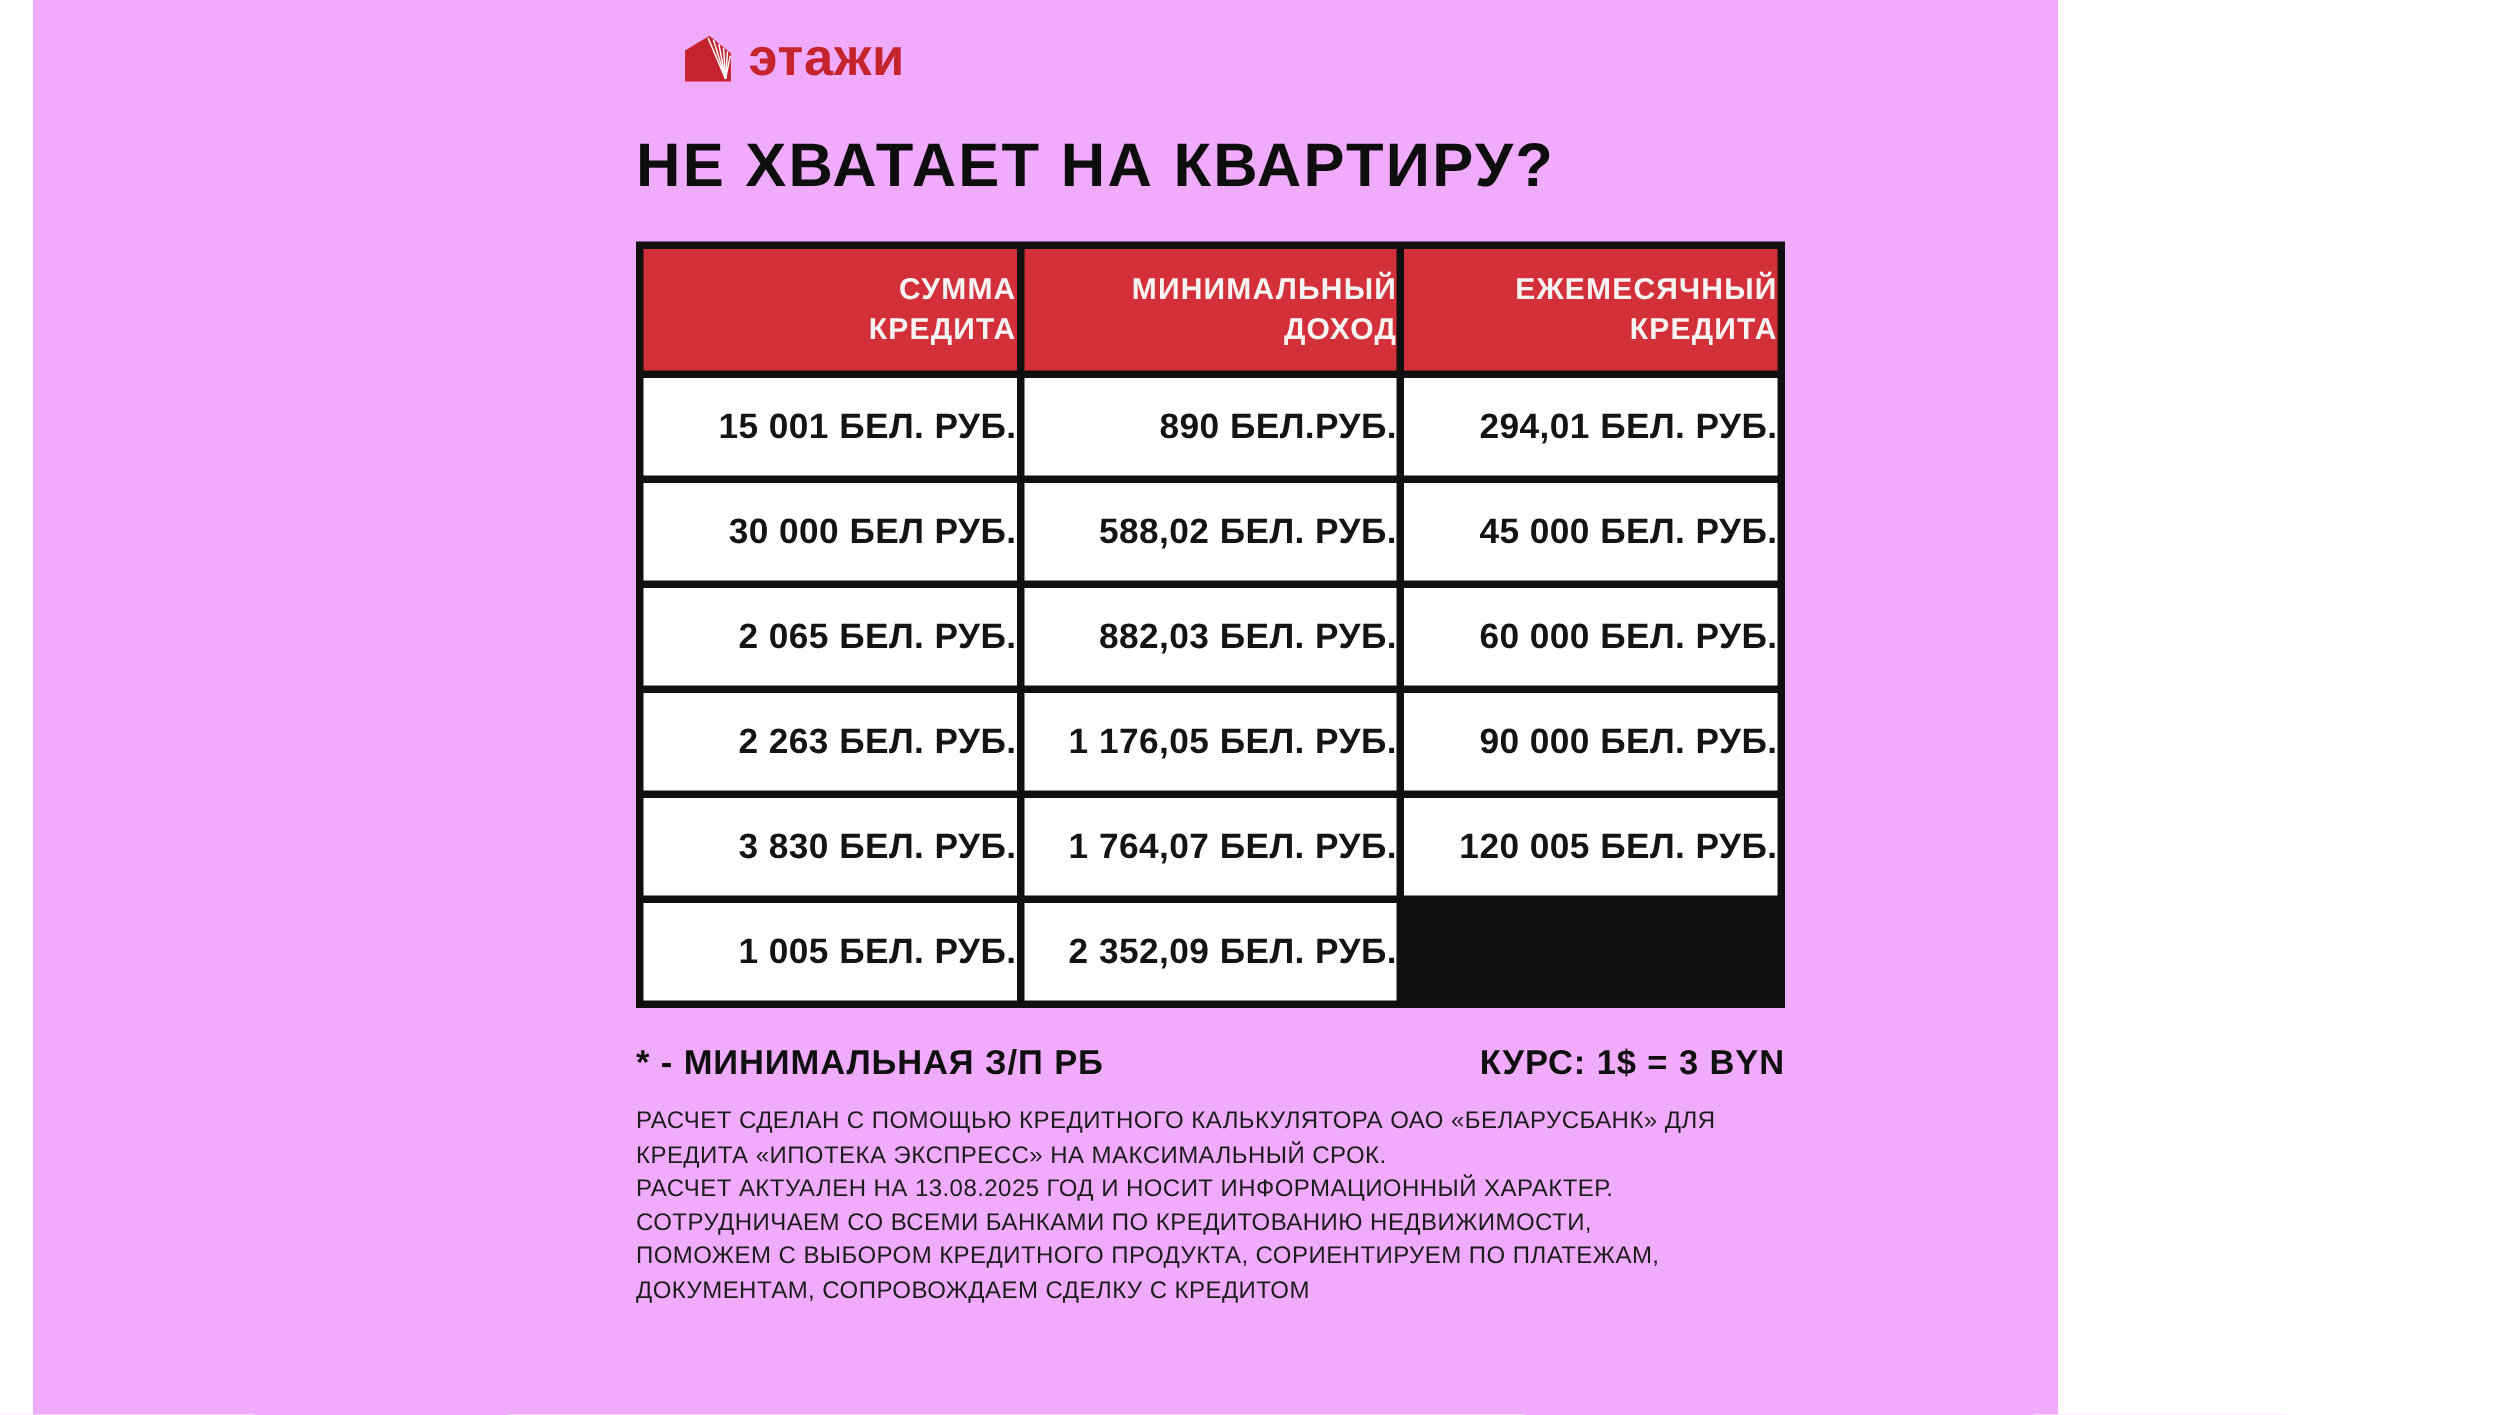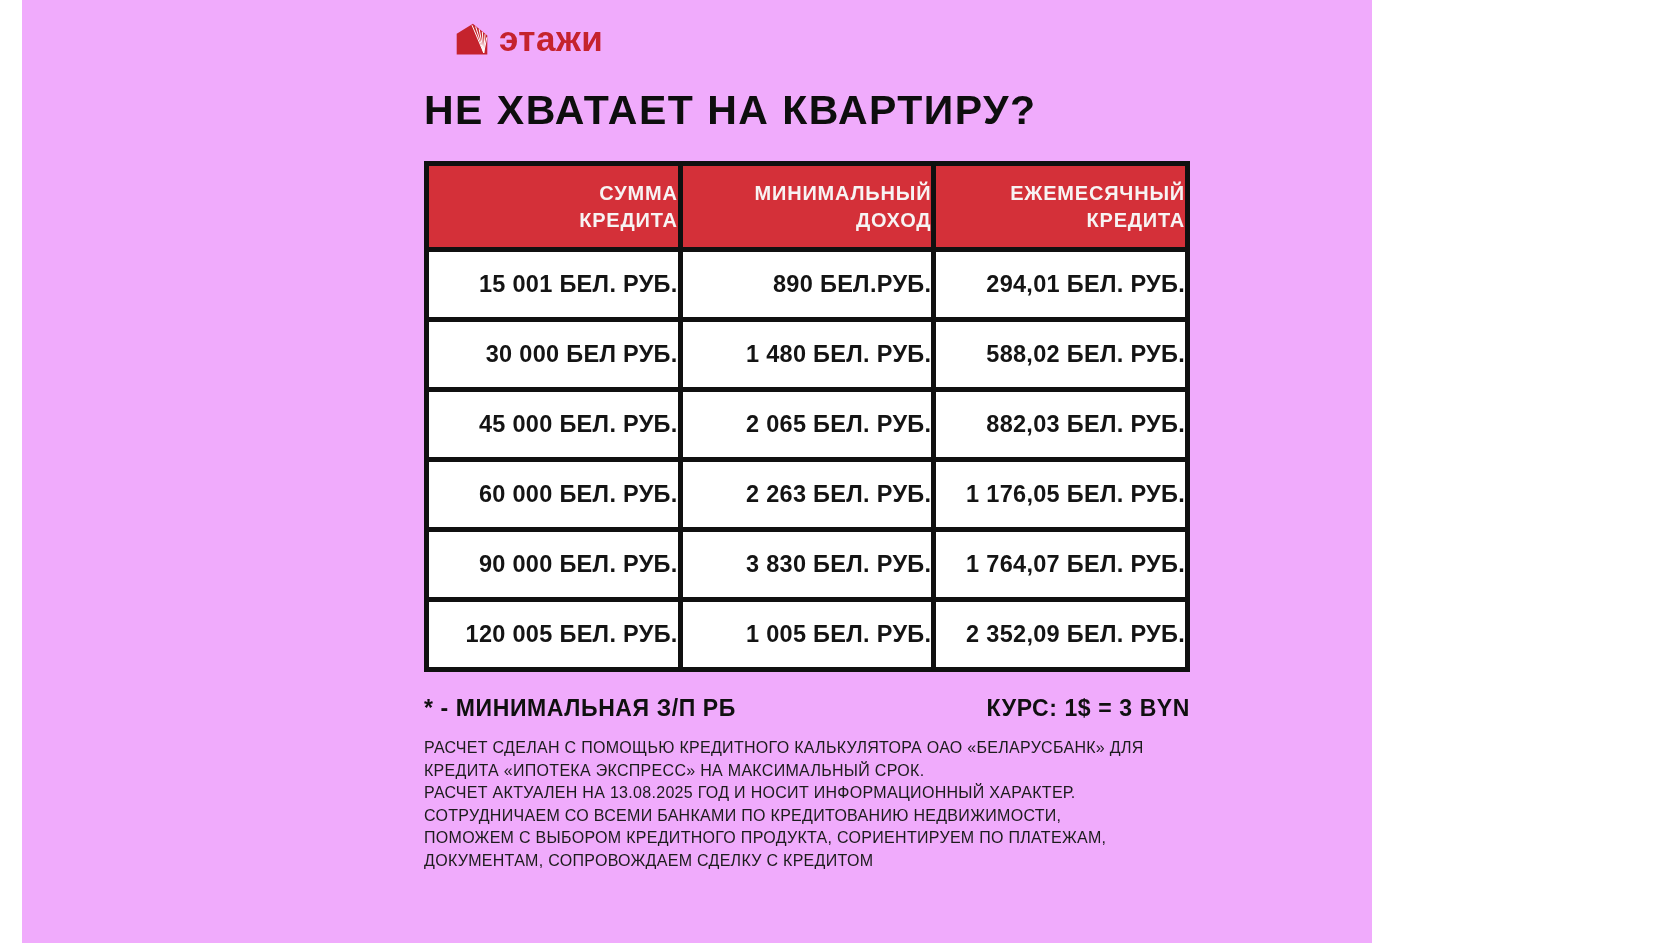--- a/index.html
+++ b/index.html
@@ -145,21 +145,20 @@
       <div class="cell head">
         <span>ЕЖЕМЕСЯЧНЫЙ</span>
         <span>КРЕДИТА</span>
       </div>
 
       <div class="cell data">15 001 БЕЛ. РУБ.</div>
       <div class="cell data">890 БЕЛ.РУБ.</div>
       <div class="cell data">294,01 БЕЛ. РУБ.</div>
 
       <div class="cell data">30 000 БЕЛ РУБ.</div>
-      <div class="cell data">1 480 БЕЛ. РУБ.</div>
       <div class="cell data">588,02 БЕЛ. РУБ.</div>
 
       <div class="cell data">45 000 БЕЛ. РУБ.</div>
       <div class="cell data">2 065 БЕЛ. РУБ.</div>
       <div class="cell data">882,03 БЕЛ. РУБ.</div>
 
       <div class="cell data">60 000 БЕЛ. РУБ.</div>
       <div class="cell data">2 263 БЕЛ. РУБ.</div>
       <div class="cell data">1 176,05 БЕЛ. РУБ.</div>
 

